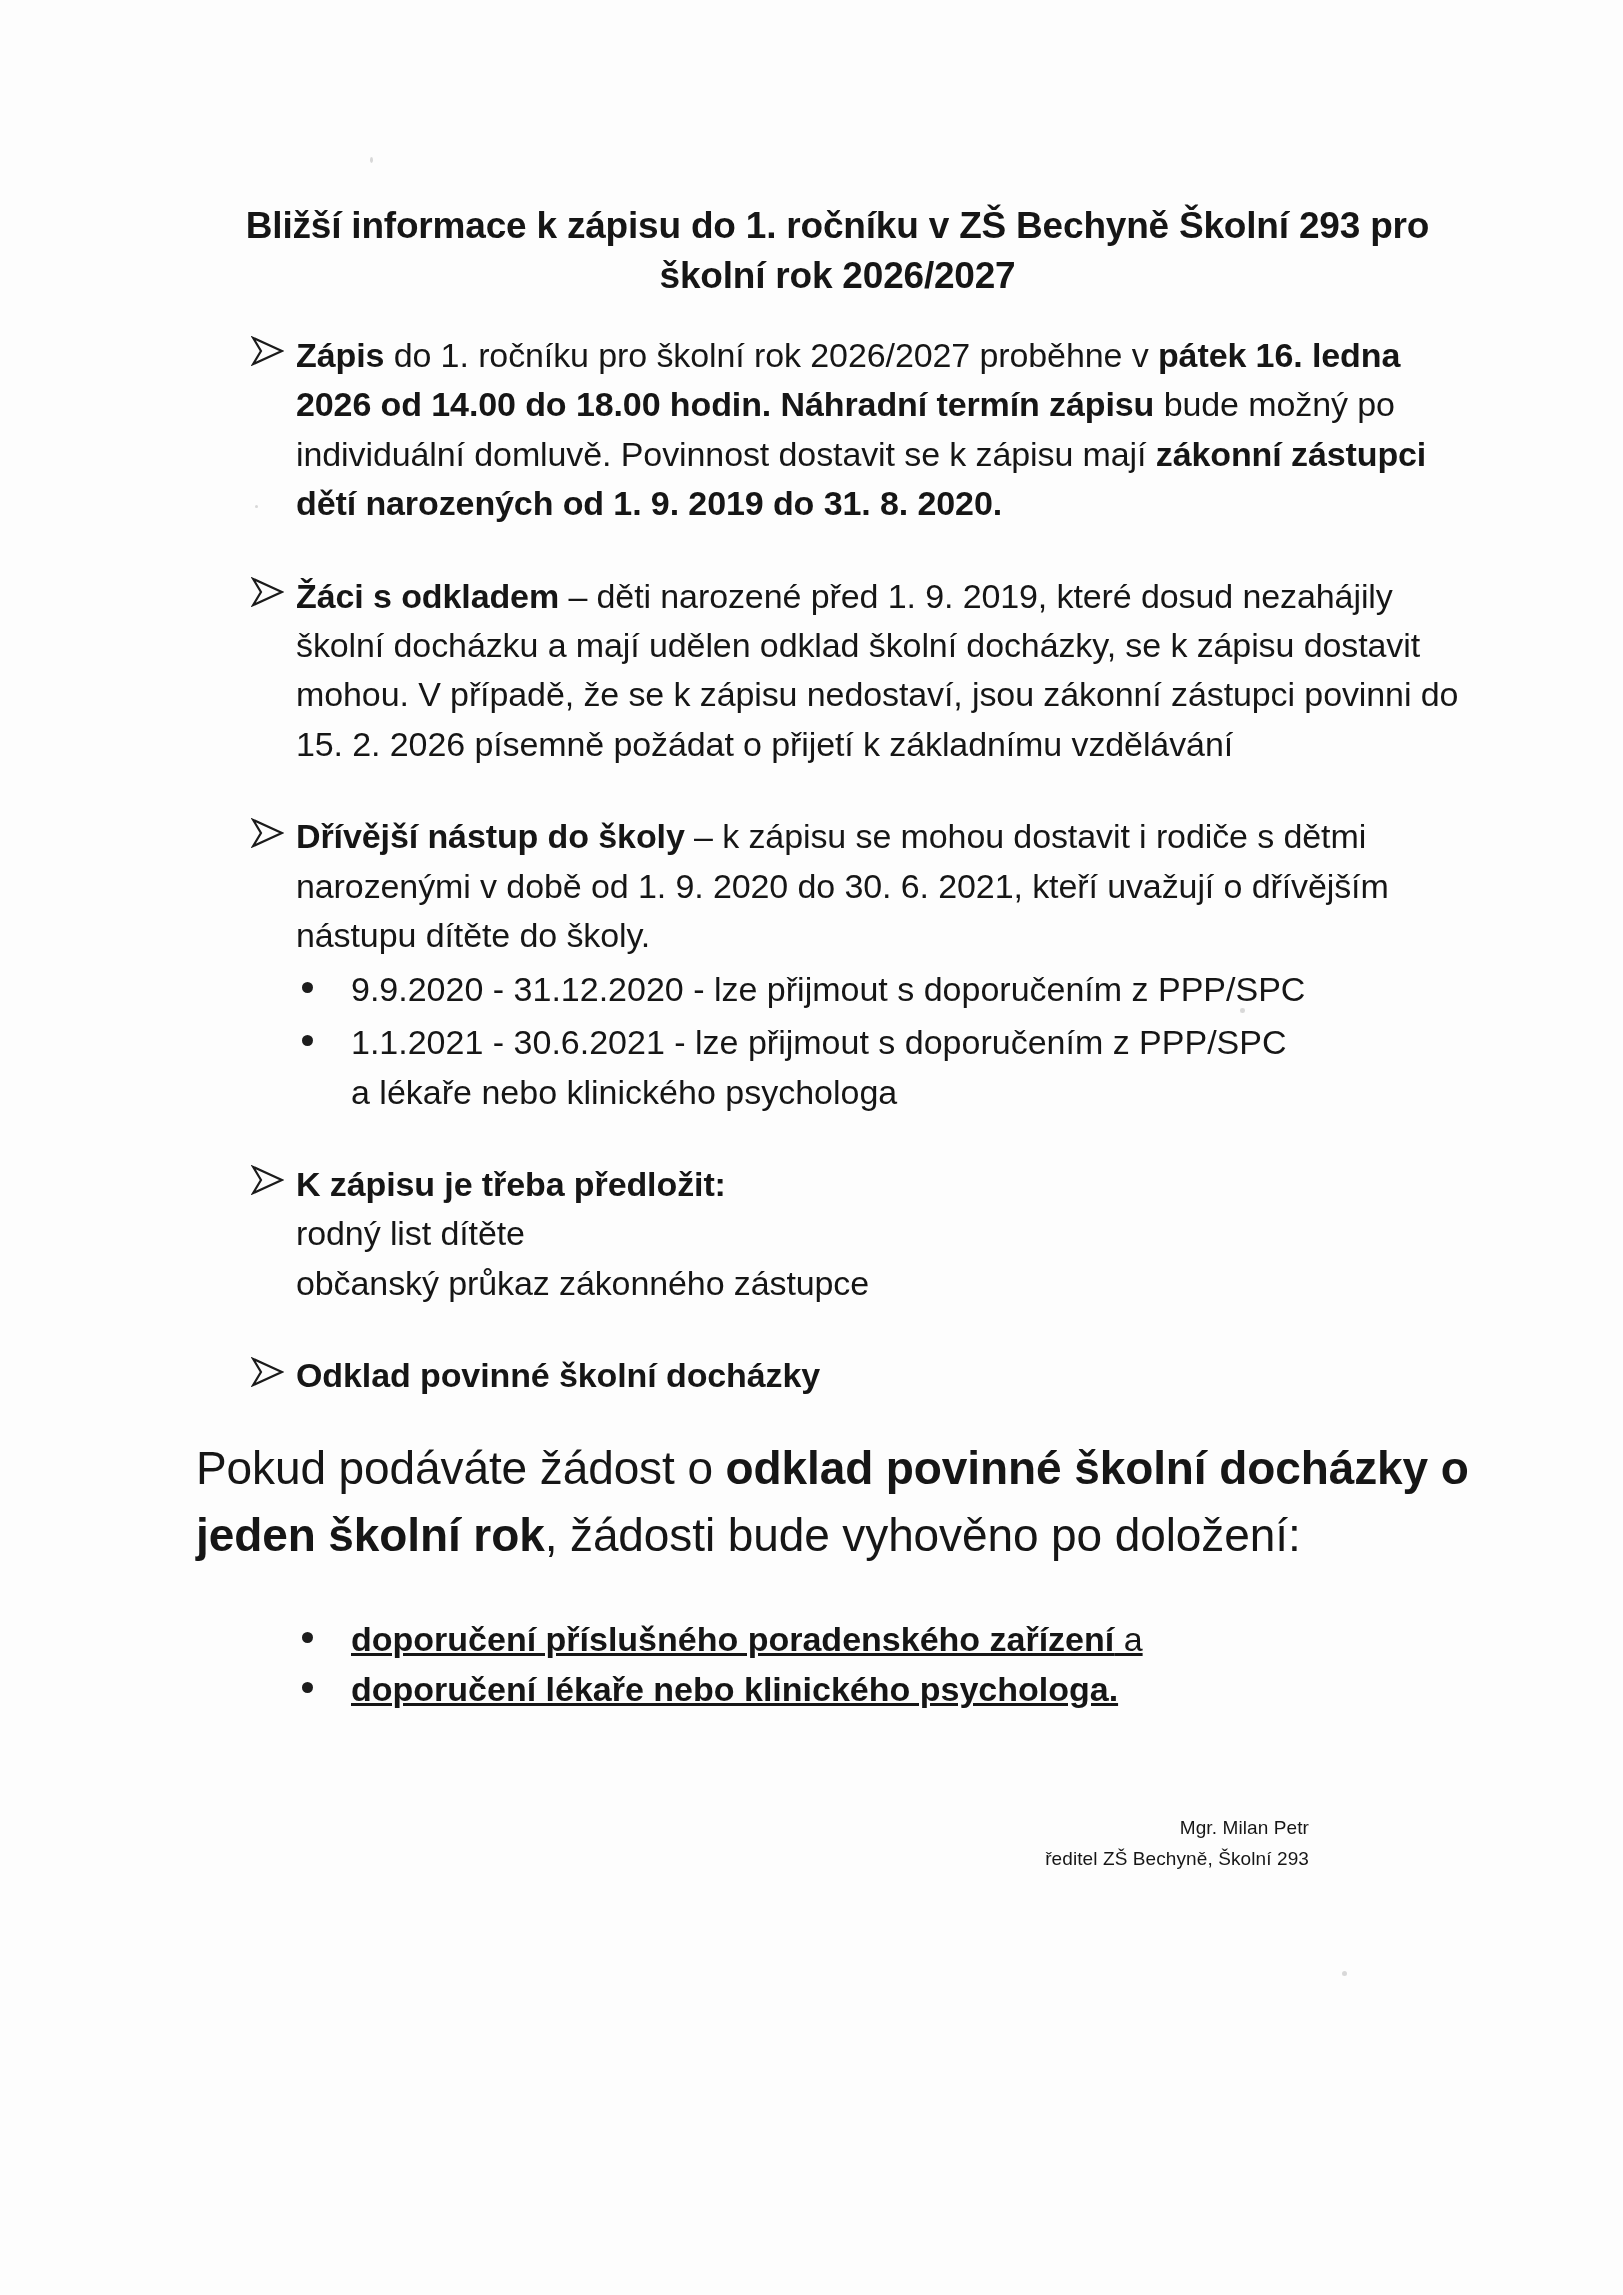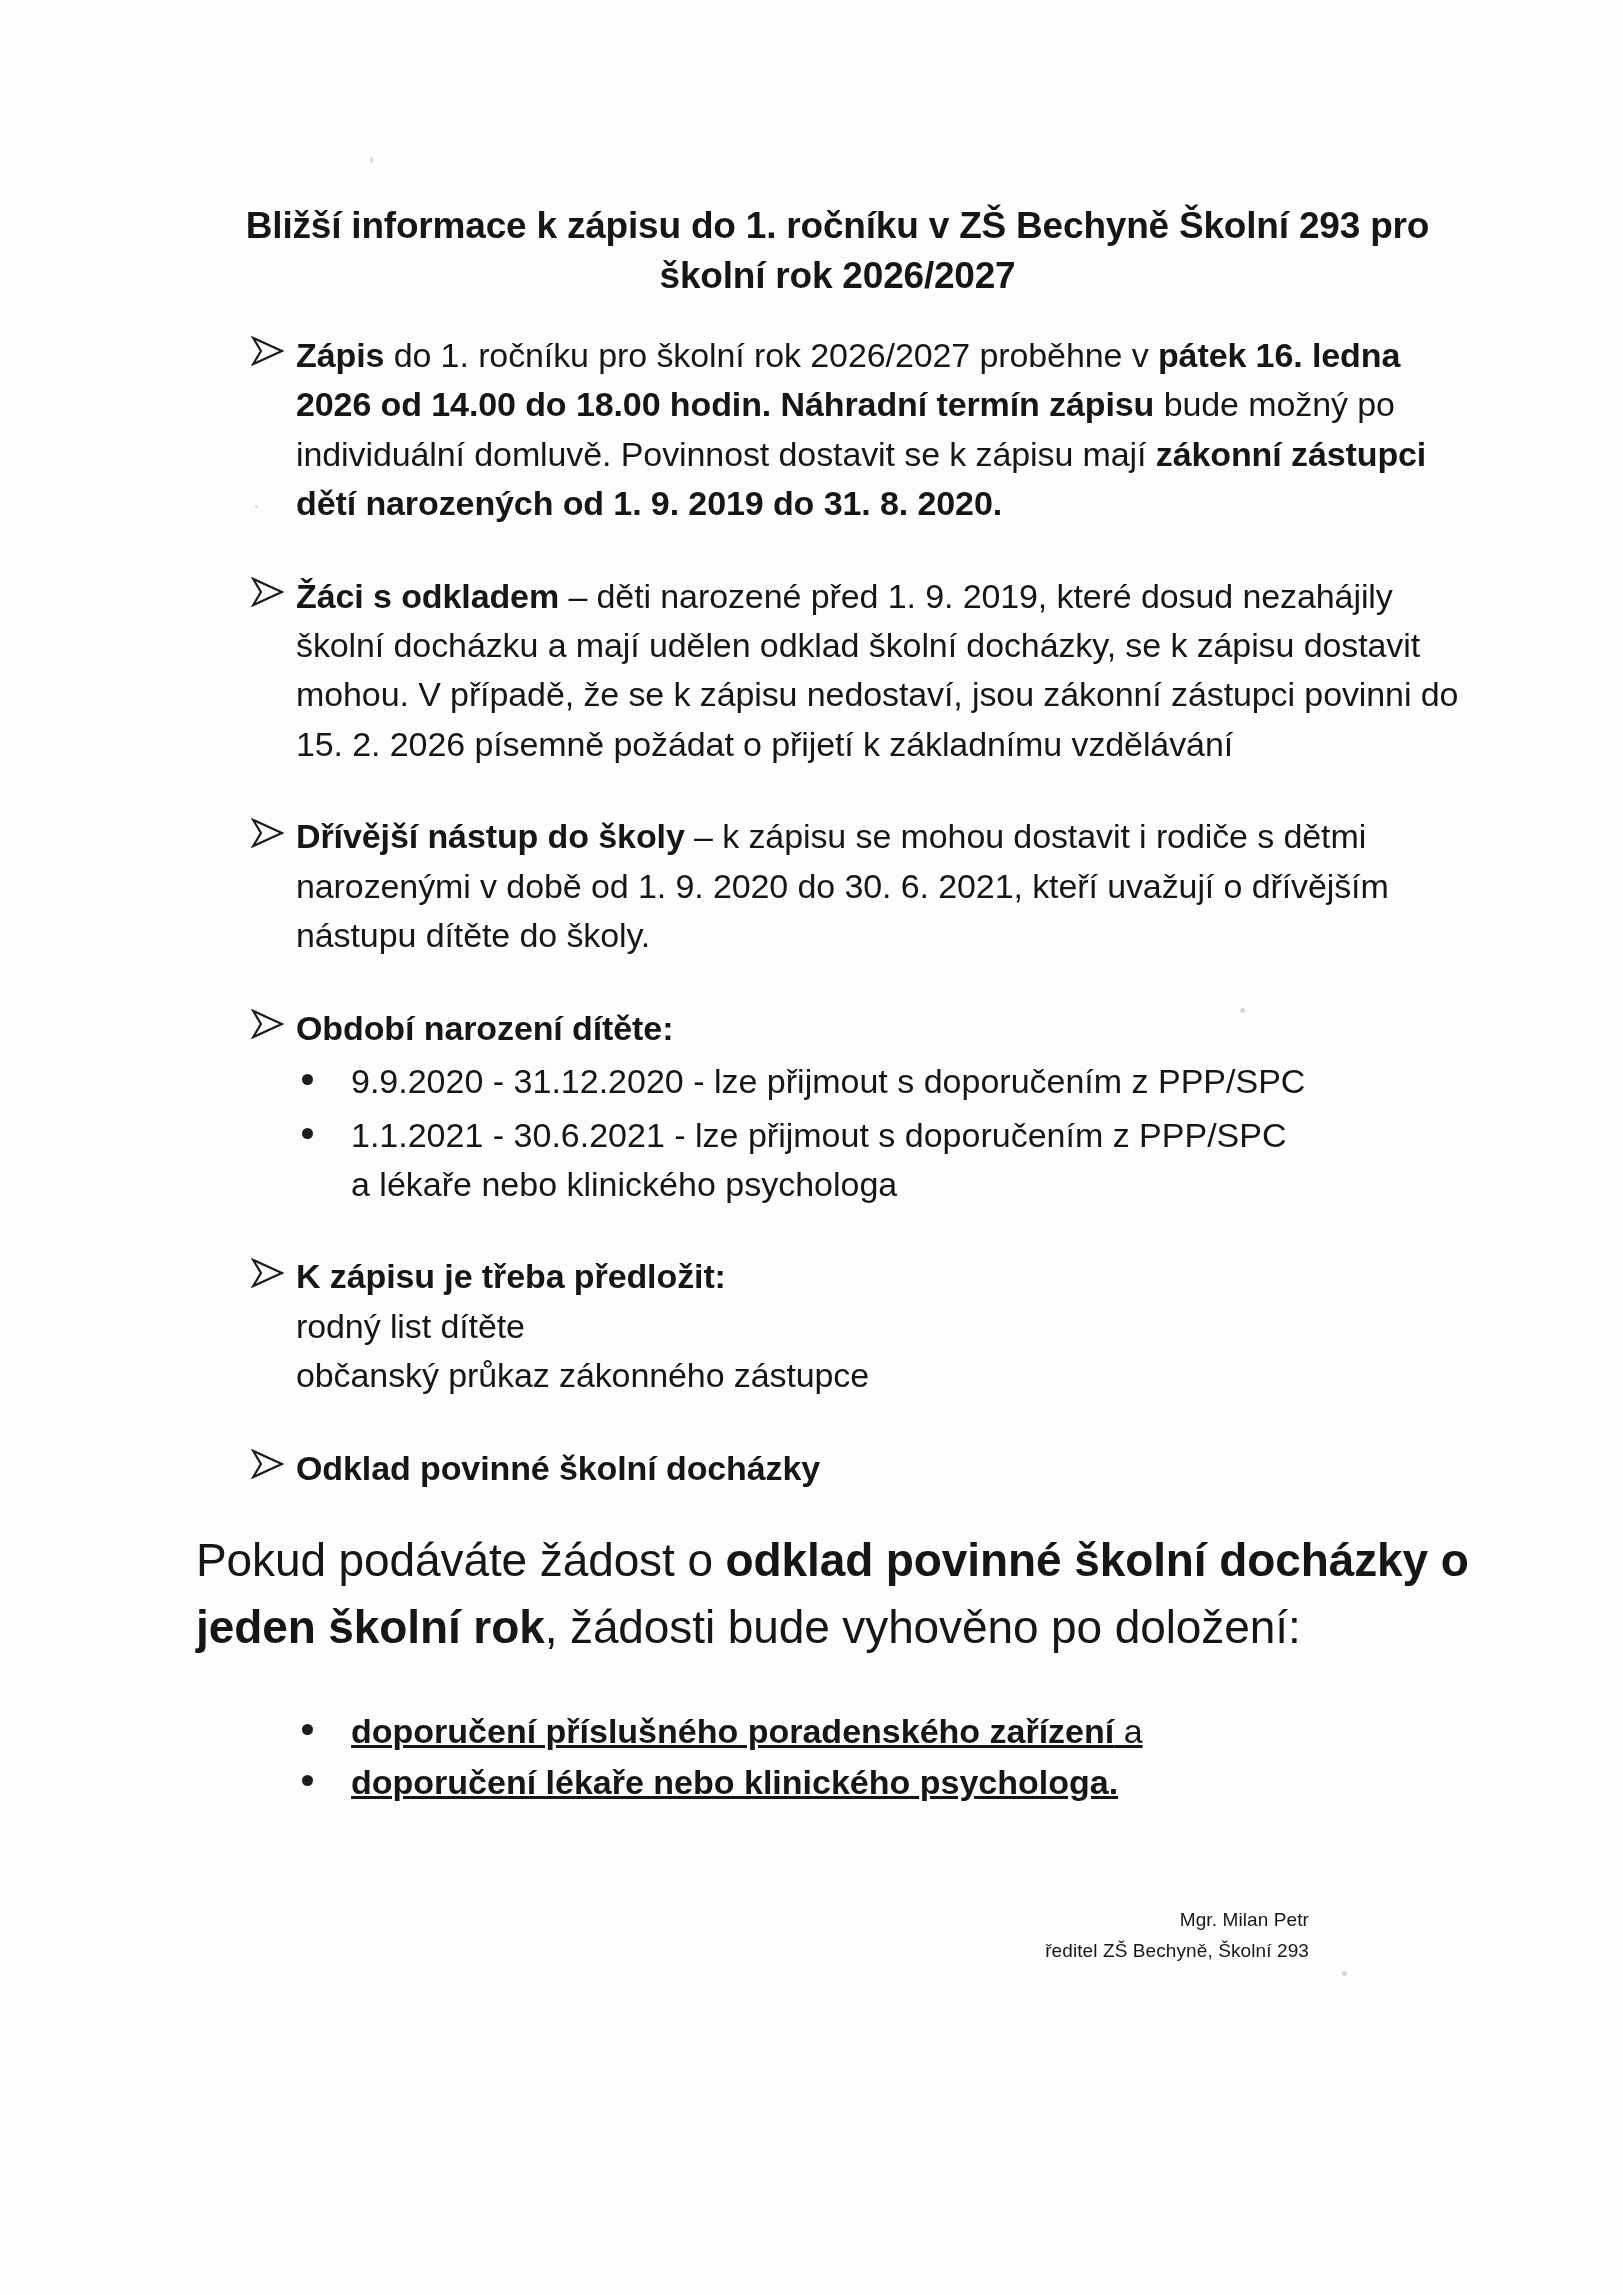--- a/index.html
+++ b/index.html
@@ -170,28 +170,20 @@
 
     <div class="arrow-block gap-lg">
       <span class="arrow">
         <svg width="33" height="30" viewBox="0 0 50 46" aria-hidden="true">
           <path d="M3 3 L47 23 L3 43 L15 23 Z" fill="none" stroke="#1b1b1b" stroke-width="3.4" stroke-linejoin="miter"></path>
         </svg>
       </span>
       <span class="rich"><span class="b">Dřívější nástup do školy</span><span class="r"> – k zápisu se mohou dostavit i rodiče s dětmi narozenými v době od 1. 9. 2020 do 30. 6. 2021, kteří uvažují o dřívějším nástupu dítěte do školy.</span></span>
     </div>
 
-    <div class="arrow-block gap-lg">
-      <span class="arrow">
-        <svg width="33" height="30" viewBox="0 0 50 46" aria-hidden="true">
-          <path d="M3 3 L47 23 L3 43 L15 23 Z" fill="none" stroke="#1b1b1b" stroke-width="3.4" stroke-linejoin="miter"></path>
-        </svg>
-      </span>
-      <b>Období narození dítěte:</b>
-    </div>
     <ul class="sub-list">
       <li>
         <span class="dot"></span>
         <span>9.9.2020 - 31.12.2020 - lze přijmout s doporučením z PPP/SPC</span>
       </li>
       <li>
         <span class="dot"></span>
         <span>1.1.2021 - 30.6.2021 - lze přijmout s doporučením z PPP/SPC</span>
         <span class="cont">a lékaře nebo klinického psychologa</span>
       </li>

